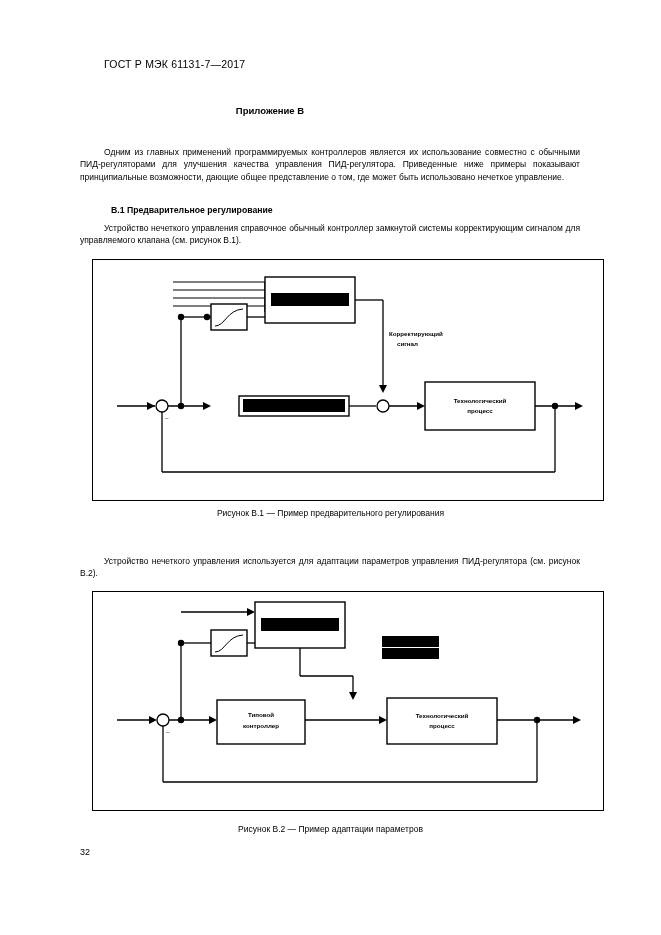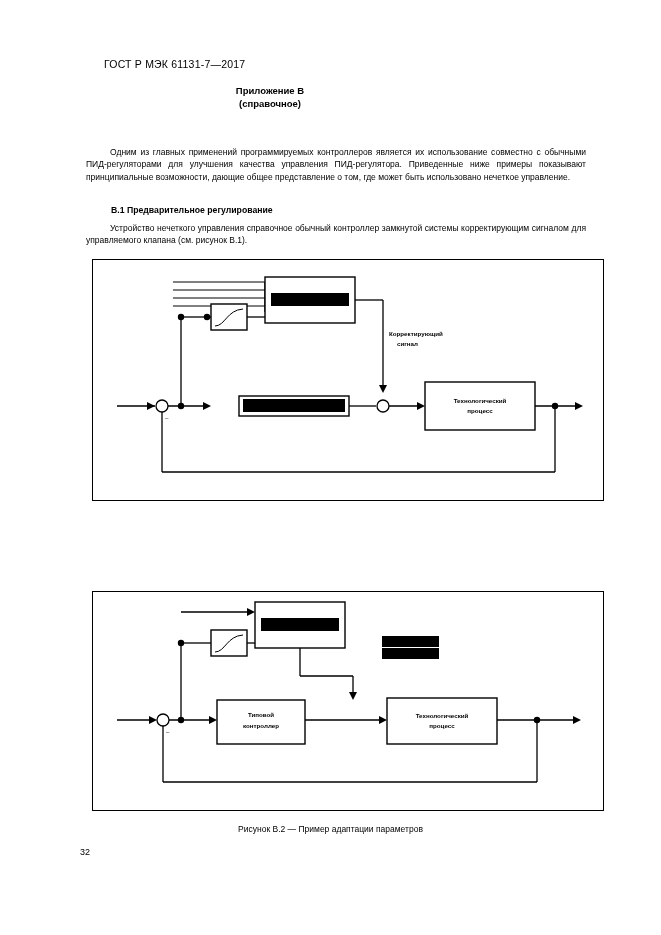--- a/index.html
+++ b/index.html
@@ -25,21 +25,21 @@
     position: absolute;
     left: 104px;
     top: 58px;
     font-size: 10.5px;
     font-weight: normal;
     letter-spacing: 0.2px;
   }
   .annex-title {
     position: absolute;
     left: 0;
-    top: 84px;
+    top: 104px;
     width: 540px;
     text-align: center;
     font-size: 9.5px;
     font-weight: bold;
     line-height: 13px;
   }
   .annex-title .sub {
     font-weight: bold;
   }
   .examples-title {
@@ -50,21 +50,20 @@
     text-align: center;
     font-size: 11px;
     font-weight: bold;
   }
   .para {
     position: absolute;
     font-size: 8.5px;
     line-height: 12.4px;
     text-align: justify;
     color: #000;
-    margin-left: 6px;
   }
   .p-intro {
     left: 80px;
     top: 146px;
     width: 500px;
     text-indent: 24px;
   }
   .sec-head {
     position: absolute;
     font-size: 8.7px;
@@ -138,21 +137,20 @@
 </style>
 </head>
 <body>
 
 <div class="page">
 
   <div class="header-std">ГОСТ Р МЭК 61131-7—2017</div>
 
   <div class="annex-title">
     <div>Приложение В</div>
-    <div class="sub">(справочное)</div>
   </div>
 
 
   <div class="para p-intro">Одним из главных применений программируемых контроллеров является их использование совместно с обычными ПИД-регуляторами для улучшения качества управления ПИД-регулятора. Приведенные ниже примеры показывают принципиальные возможности, дающие общее представление о том, где может быть использовано нечеткое управление.</div>
 
   <div class="sec-head sec-b1">В.1 Предварительное регулирование</div>
   <div class="para p-b1">Устройство нечеткого управления справочное обычный контроллер замкнутой системы корректирующим сигналом для управляемого клапана (см. рисунок В.1).</div>
 
   <div class="figbox" id="figure-1-box">
     <svg class="dgm" width="508" height="238" viewBox="0 0 508 238">
@@ -209,21 +207,23 @@
 
       <line class="ln" x1="442" y1="146" x2="488" y2="146"></line>
       <polygon points="490,146 482,142 482,150"></polygon>
       <circle class="dot" cx="462" cy="146" r="3.2"></circle>
 
       <line class="ln" x1="462" y1="146" x2="462" y2="212"></line>
       <line class="ln" x1="462" y1="212" x2="69" y2="212"></line>
       <line class="ln" x1="69" y1="212" x2="69" y2="152"></line>
     </svg>
   </div>
-
+  <div class="figcaption" id="figure-1-caption">Рисунок В.1 — Пример предварительного регулирования</div>
+
+  <div class="para p-b2">Устройство нечеткого управления используется для адаптации параметров управления ПИД-регулятора (см. рисунок В.2).</div>
 
   <div class="figbox" id="figure-2-box">
     <svg class="dgm" width="508" height="216" viewBox="0 0 508 216">
 
       <line class="ln" x1="88" y1="20" x2="160" y2="20"></line>
       <polygon points="162,20 154,16 154,24"></polygon>
 
       <rect class="blk" x="118" y="38" width="36" height="26"></rect>
       <path class="lnthin" d="M122,60 C132,60 134,44 150,43"></path>
 

